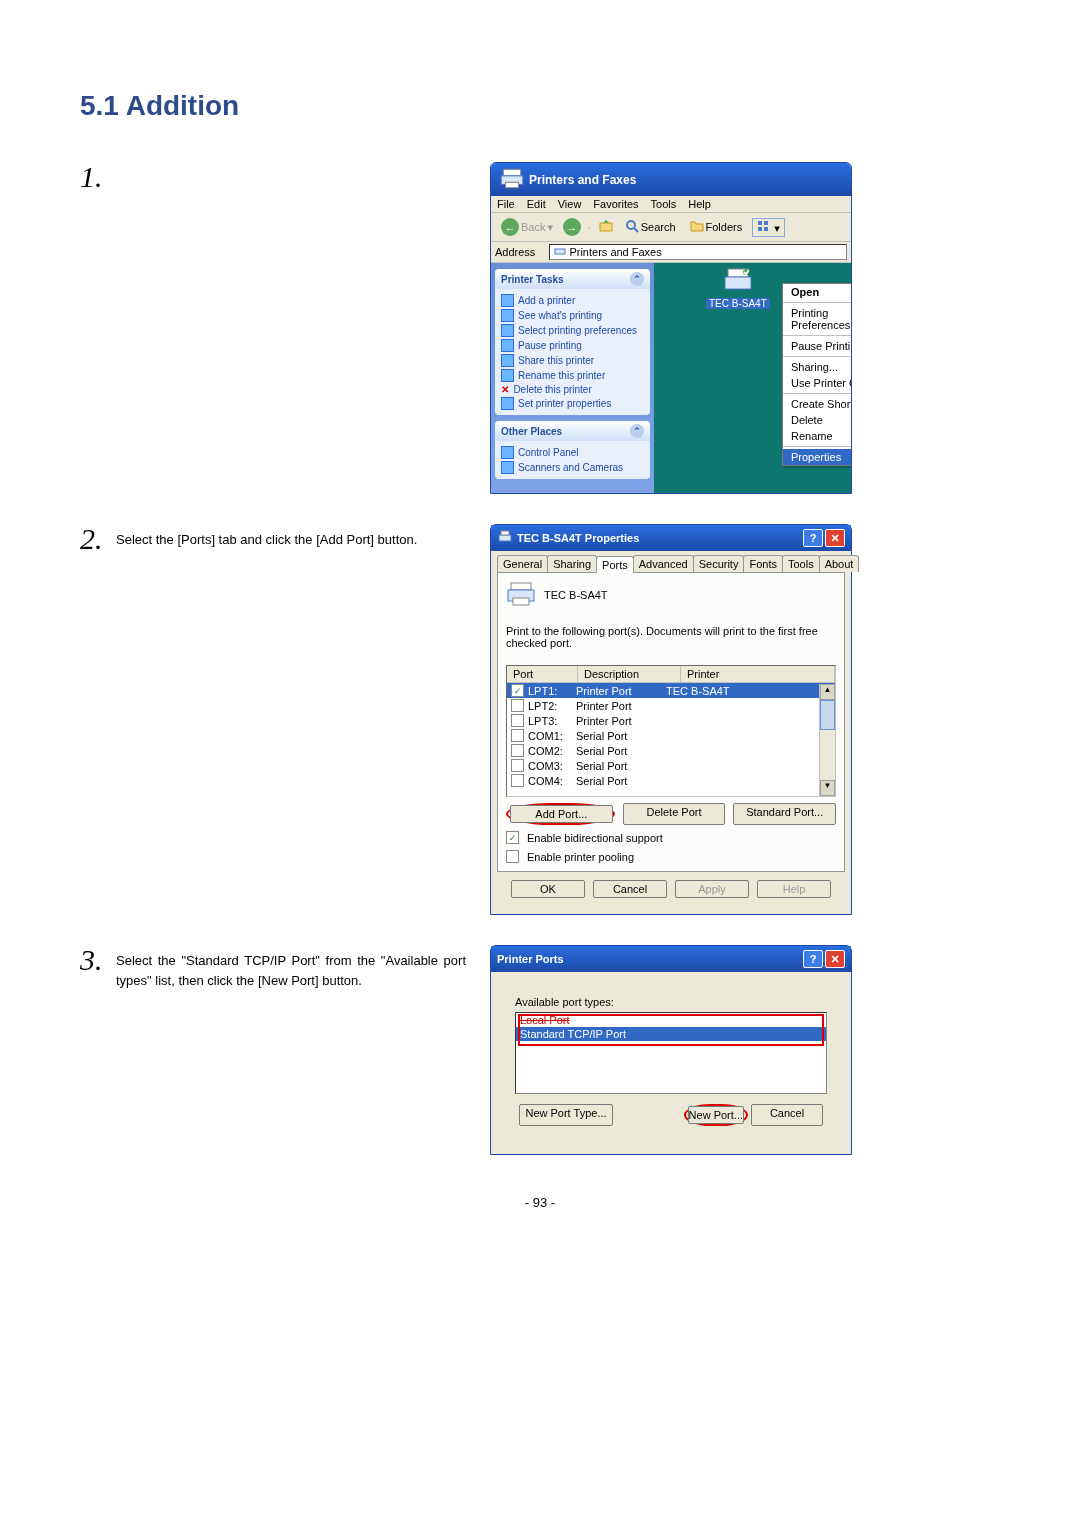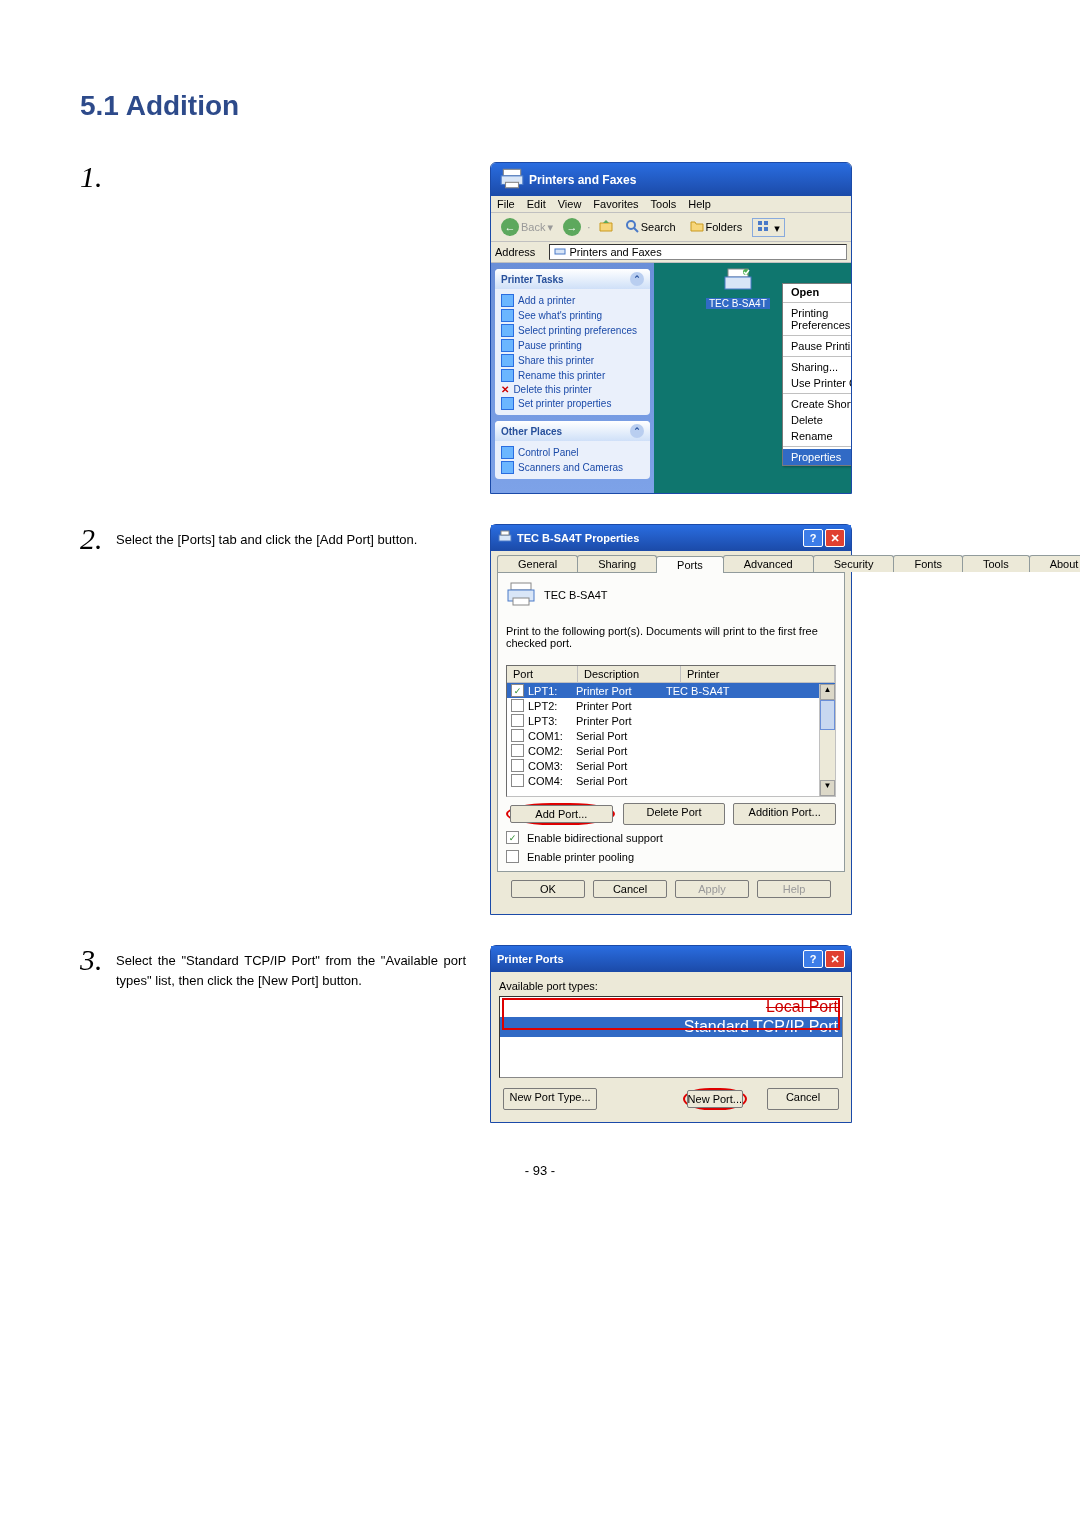--- a/index.html
+++ b/index.html
@@ -189,21 +189,21 @@
     border-radius:2px;
   }
   .btn-help { background:#3d7de8; color:#fff;}
   .btn-close { background:#e04030; color:#fff;}
   .dlg-body { padding:4px 6px 8px 6px;}
   .tabs {
     display:flex; font-size:11px;
   }
   .tab {
     border:1px solid #919b9c; border-bottom:none;
-    padding:2px 20px; background:#ece9d8; margin-right:-1px;
+    padding:2px 5px; background:#ece9d8; margin-right:-1px;
     border-radius:3px 3px 0 0;
     text-align:right;
   }
   .tab.active { background:#fcfcfa; position:relative; top:1px;}
   .tab-pane {
     border:1px solid #919b9c;
     background:#fcfcfa;
     padding:8px;
   }
   .printer-row { display:flex; align-items:center; gap:8px; margin-bottom:16px;}
@@ -240,33 +240,33 @@
   .xp-btn.disabled { color:#999;}
   .red-oval {
     border:2px solid #d00; border-radius:50%/60%;
     padding:0 2px;
   }
   .chk-row { display:flex; align-items:center; gap:4px; margin-top:6px; font-size:11px;}
   .dlg-footer { display:flex; justify-content:center; gap:8px; padding:8px 0;}
   .dlg-footer .xp-btn { flex:0 0 72px;}
 
   
-  .dlg3-body { padding:8px;}
+  .dlg3-body { padding:24px;}
   .list-box {
     border:1px inset #888; background:#fff; height:80px;
     position:relative;
   }
-  .lp-item { font-size:16px; padding:1px 4px;text-align:right;}
+  .lp-item { font-size:11px; padding:1px 4px;}
   .lp-item.sel { background:#316ac5; color:#fff;}
   .strike { text-decoration:line-through; color:#c00;}
   .red-box {
     border:2px solid #d00; position:absolute;
     left:2px; right:2px; top:1px; height:28px; pointer-events:none;
   }
-  .dlg3-footer { display:flex; justify-content:flex-end; gap:20px; padding:10px 4px 4px 4px;}
+  .dlg3-footer { display:flex; justify-content:flex-end; gap:3px; padding:10px 4px 4px 4px;}
   .dlg3-footer .xp-btn{ flex:0 0 92px;}
 
   .page-num {
     text-align:center; font-size:13px; margin-top:40px;
   }
   .printer-svg { width:26px; height:22px;}
 </style>
 </head>
 <body>
 
@@ -534,21 +534,21 @@
                 <div class="scroll-thumb"></div>
                 <div style="flex:1"></div>
                 <div class="scroll-btn">▼</div>
               </div>
             </div>
             <div class="btn-row">
               <span class="red-oval" style="flex:1;display:inline-block;">
                 <div class="xp-btn" style="width:100%">Add Port...</div>
               </span>
               <div class="xp-btn">Delete Port</div>
-              <div class="xp-btn">Addition Port...</div>
+              <div class="xp-btn">Standard Port...</div>
             </div>
             <div class="chk-row">
               <span class="cb">✓</span>
               <span>Enable bidirectional support</span>
             </div>
             <div class="chk-row">
               <span class="cb"></span>
               <span>Enable printer pooling</span>
             </div>
           </div>

